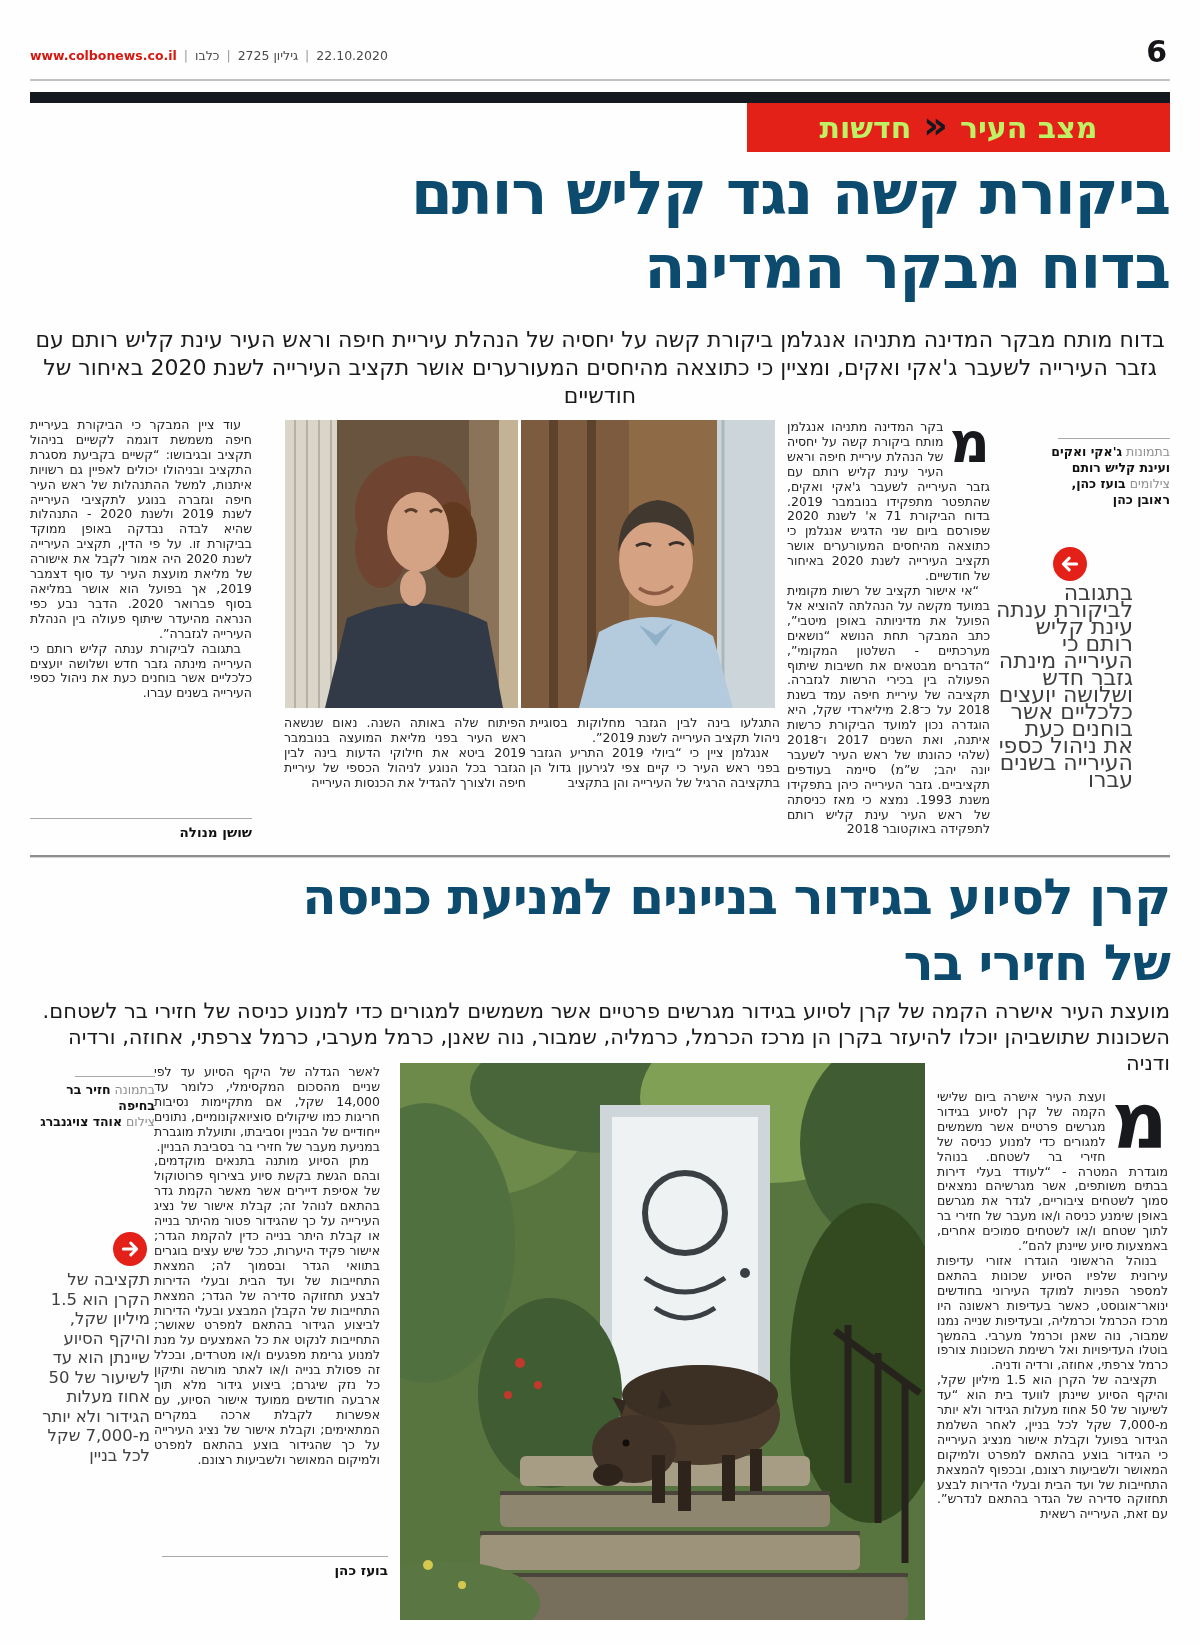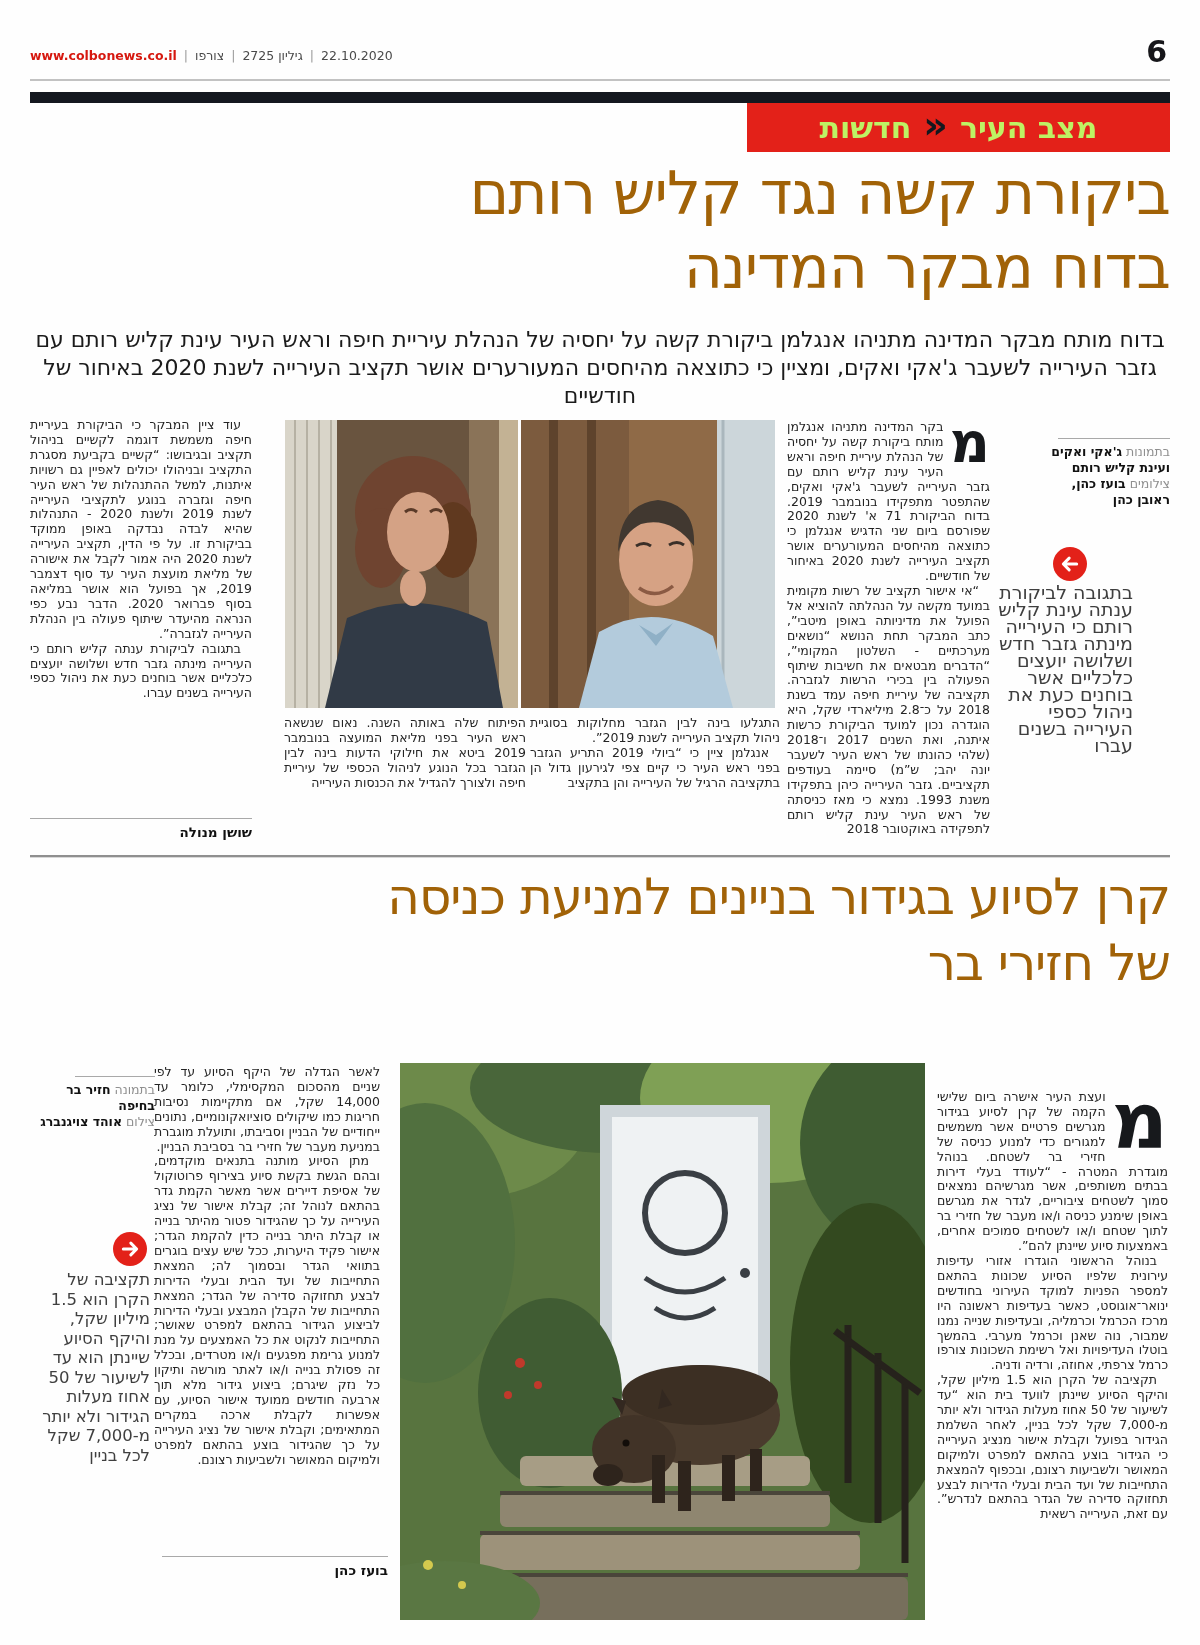--- a/index.html
+++ b/index.html
@@ -11,55 +11,55 @@
   .mast .url{color:#d6180f;font-weight:700;}
   .mast .sep{color:#9a9a9a;}
   .pagenum{font-size:30px;font-weight:600;color:#16161a;}
   .rule{background:#c2c2c2;height:2px;}
   .hairline{background:#a9a9a9;height:1px;}
   .blackbar{background:#14181f;height:11px;}
   .banner{background:#e32119;display:flex;direction:rtl;align-items:center;justify-content:center;gap:12px;}
   .banner .bt{color:#bef264;font-weight:800;font-size:30px;line-height:1;}
   .banner .chev{color:#14181f;font-weight:900;font-size:38px;line-height:.8;transform:translateY(-2px);}
   
-  .h1{font-weight:400;color:#a16207;text-align:right;letter-spacing:-1px;}
+  .h1{font-weight:700;color:#0c4a6e;text-align:right;letter-spacing:-1px;}
   .h1 .l{display:block;}
   .hl1{font-size:60px;line-height:74px;}
   .hl2{font-size:50px;line-height:66px;}
   .sub{color:#1b1b1b;}
   .sub1{font-size:22px;line-height:28px;text-align:center;}
   .sub2{font-size:21px;line-height:26px;text-align:right;}
   
   .bodytext{font-size:12.5px;line-height:14.9px;text-align:justify;overflow:hidden;color:#242424;}
   .bodytext p{margin:0;}
   .bodytext p.ind{text-indent:11px;}
   .dropcap{float:right;font-weight:700;color:#17191c;margin-left:6px;}
   .dc1{font-size:56px;line-height:46px;}
   .dc2{font-size:78px;line-height:62px;}
   .byline{font-weight:700;font-size:13.5px;color:#111;}
   .caption{font-size:12.5px;line-height:16px;text-align:right;color:#111;}
   .caption .pre{color:#8f8f8f;}
   .caption .b{font-weight:700;}
   .pq{color:#3f3f3f;text-align:right;}
-  .pq1{font-size:19px;line-height:17px;text-align:right;}
+  .pq1{font-size:22px;line-height:17px;text-align:right;}
   .pq2{font-size:16.5px;line-height:19.5px;}
   .circle{width:34px;height:34px;border-radius:50%;background:#e32119;display:flex;align-items:center;justify-content:center;}
   .divider{background:#8f8f8f;height:2px;border-bottom:1px solid #d8d8d8;}
   .photo{overflow:hidden;background:#888;}
   .photo svg{display:block;}
 </style>
 </head>
 <body>
 
 <div class="page">
 
   <div class="abs mast" style="left:30px;top:48px;">
     <span class="url">www.colbonews.co.il</span>
     <span class="sep">|</span>
-    <span dir="rtl">צורפו</span>
+    <span dir="rtl">כלבו</span>
     <span class="sep">|</span>
     <span dir="rtl">גיליון 2725</span>
     <span class="sep">|</span>
     <span>22.10.2020</span>
   </div>
   <div class="abs pagenum" style="right:33px;top:34px;">6</div>
   <div class="abs rule" style="left:30px;top:79px;width:1140px;"></div>
   <div class="abs blackbar" style="left:30px;top:92px;width:1140px;"></div>
 
   <div class="abs banner" style="left:747px;top:103px;width:423px;height:49px;">
@@ -144,20 +144,21 @@
     </svg>
   </div>
   <div class="abs pq pq1" style="left:993px;top:584px;width:140px;">בתגובה לביקורת ענתה עינת קליש רותם כי העירייה מינתה גזבר חדש ושלושה יועצים כלכליים אשר בוחנים כעת את ניהול כספי העירייה בשנים עברו</div>
 
   <div class="abs divider" style="left:30px;top:855px;width:1140px;"></div>
 
   <div class="abs h1 hl2" style="left:30px;top:864px;width:1140px;">
     <span class="l">קרן לסיוע בגידור בניינים למניעת כניסה</span>
     <span class="l">של חזירי בר</span>
   </div>
+  <div class="abs sub sub2" style="left:30px;top:998px;width:1140px;">מועצת העיר אישרה הקמה של קרן לסיוע בגידור מגרשים פרטיים אשר משמשים למגורים כדי למנוע כניסה של חזירי בר לשטחם. השכונות שתושביהן יוכלו להיעזר בקרן הן מרכז הכרמל, כרמליה, שמבור, נוה שאנן, כרמל מערבי, כרמל צרפתי, אחוזה, ורדיה ודניה</div>
 
   <div class="abs photo" style="left:400px;top:1063px;width:525px;height:557px;">
     <svg width="525" height="557" viewBox="0 0 525 557">
       <rect width="525" height="557" fill="#58743f"></rect>
       <ellipse cx="70" cy="50" rx="120" ry="85" fill="#6d8a4a"></ellipse>
       <ellipse cx="210" cy="25" rx="140" ry="65" fill="#49663a"></ellipse>
       <ellipse cx="370" cy="35" rx="130" ry="85" fill="#7fa055"></ellipse>
       <ellipse cx="500" cy="80" rx="100" ry="110" fill="#3f5c32"></ellipse>
       <ellipse cx="25" cy="180" rx="90" ry="140" fill="#51703f"></ellipse>
       <ellipse cx="470" cy="300" rx="80" ry="160" fill="#33491f"></ellipse>

